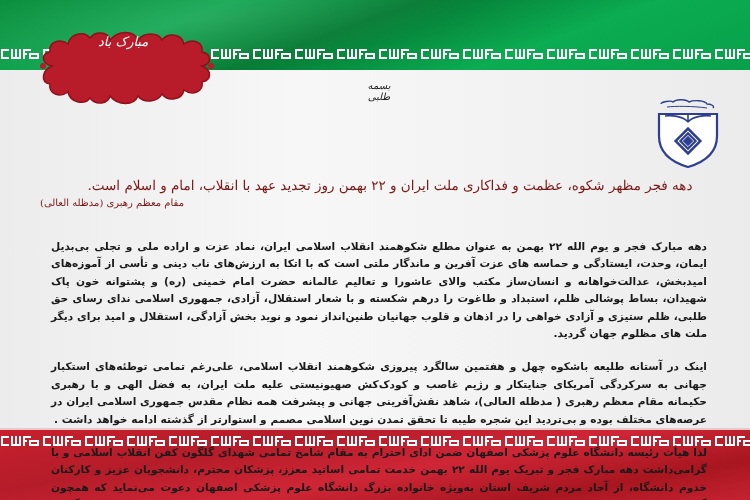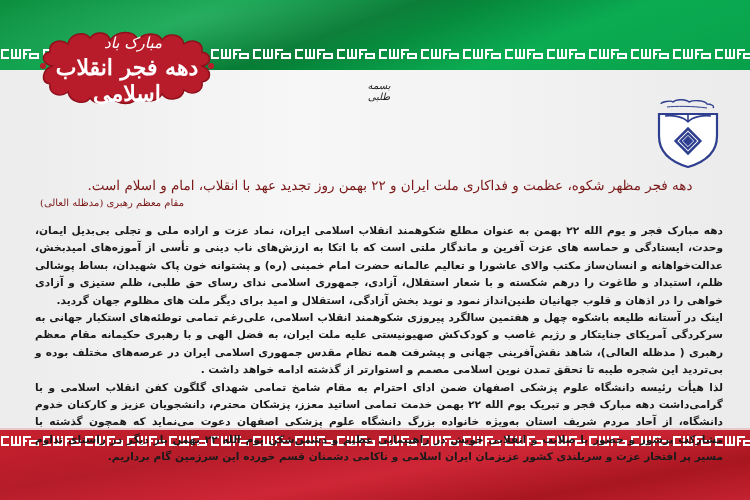--- a/index.html
+++ b/index.html
@@ -44,22 +44,22 @@
     }
     .badge-shape {
       position: absolute; inset: 0;
     }
     .badge-text-main {
       position: absolute; left: 0; right: 0; top: 34px; text-align: center;
       color: #fff; font-family: "DejaVu Serif", serif; font-size: 22px; font-weight: bold;
       direction: rtl; letter-spacing: -1px;
     }
     .badge-text-sub {
-      position: absolute; left: 66px; top: 14px; color: #fff;
-      font-family: "DejaVu Serif", serif; font-size: 15px; font-style: italic; direction: rtl;
+      position: absolute; left: 60px; top: 14px; color: #fff;
+      font-family: "DejaVu Serif", serif; font-size: 13px; font-style: italic; direction: rtl;
     }
 
     .bismillah {
       position: absolute; left: 364px; top: 80px; width: 30px; text-align: center;
       font-family: "DejaVu Serif", serif; font-style: italic; font-size: 10px; color: #222;
     }
 
     .logo {
       position: absolute; left: 653px; top: 98px; width: 70px; height: 70px;
     }
@@ -81,21 +81,21 @@
       direction: rtl; text-align: left; padding-left: 0;
       font-family: "DejaVu Serif", serif; font-size: 10px; color: #7a1717;
     }
 
     .body-text {
       position: absolute; left: 35px; top: 222px; width: 688px;
       direction: rtl; text-align: justify; text-align-last: right;
       font-family: "DejaVu Sans", sans-serif; font-size: 10.6px; line-height: 17.4px; color: #1a1a1a;
       font-weight: 600;
     }
-    .body-text p { margin: 0; }
+    .body-text p { margin: 16px; }
   </style>
 </head>
 <body>
 
 <div class="green-band"></div>
 <div class="kufic-strip top" id="kufic-top">
     <div class="kufic-unit">
       <svg width="40" height="11" viewBox="0 0 40 11">
         <path d="M1,1 H9 V3 H3 V9 H9 V11 H1 Z" fill="#fff"></path>
         <path d="M11,1 H13 V9 H15 V1 H17 V9 H19 V1 H21 V11 H11 Z" fill="#fff"></path>
@@ -391,21 +391,20 @@
     </div>
   </div>
 
 <div class="badge">
   <svg class="badge-shape" width="178" height="90" viewBox="0 0 178 90">
     <path d="M14,46 C4,44 2,34 12,32 C10,22 22,18 30,24 C32,14 46,10 52,18 C58,10 70,12 72,20 C80,10 96,10 100,20 C106,12 120,12 124,20 C130,12 144,14 146,24 C154,18 166,22 164,32 C174,34 174,44 164,46 C174,50 174,60 164,62 C166,72 154,76 146,70 C144,80 130,82 124,74 C120,82 106,84 100,76 C96,86 80,86 72,76 C70,84 58,86 52,78 C46,86 32,82 30,72 C22,78 10,74 12,64 C2,62 4,50 14,46 Z" fill="#b81c2b" stroke="#8f0f1b" stroke-width="1.5"></path>
     <circle cx="5" cy="46" r="3" fill="#b81c2b"></circle>
     <circle cx="173" cy="46" r="3" fill="#b81c2b"></circle>
   </svg>
   <span class="badge-text-sub">مبارک باد</span>
-  <span class="badge-text-main">دهه فجر انقلاب اسلامی</span>
 </div>
 
 <div class="bismillah">بسمه طلبی</div>
 
 <div class="logo">
   <svg width="70" height="70" viewBox="0 0 70 70">
     <path d="M8,6 C8,4 18,2 20,4 C24,0 34,2 36,4 C40,2 52,2 54,6 C58,6 62,8 60,10" fill="none" stroke="#2e3f8f" stroke-width="1.4"></path>
     <path d="M14,9 C22,8 40,8 54,10" fill="none" stroke="#2e3f8f" stroke-width="1"></path>
     <path d="M6,16 L64,16 L64,38 C64,54 52,64 35,69 C18,64 6,54 6,38 Z" fill="#fff" stroke="#2e3f8f" stroke-width="2.2"></path>
     <path d="M35,16 L35,24 M35,24 C30,18 18,17 12,18 M35,24 C40,18 52,17 58,18" fill="none" stroke="#2e3f8f" stroke-width="1.6"></path>

